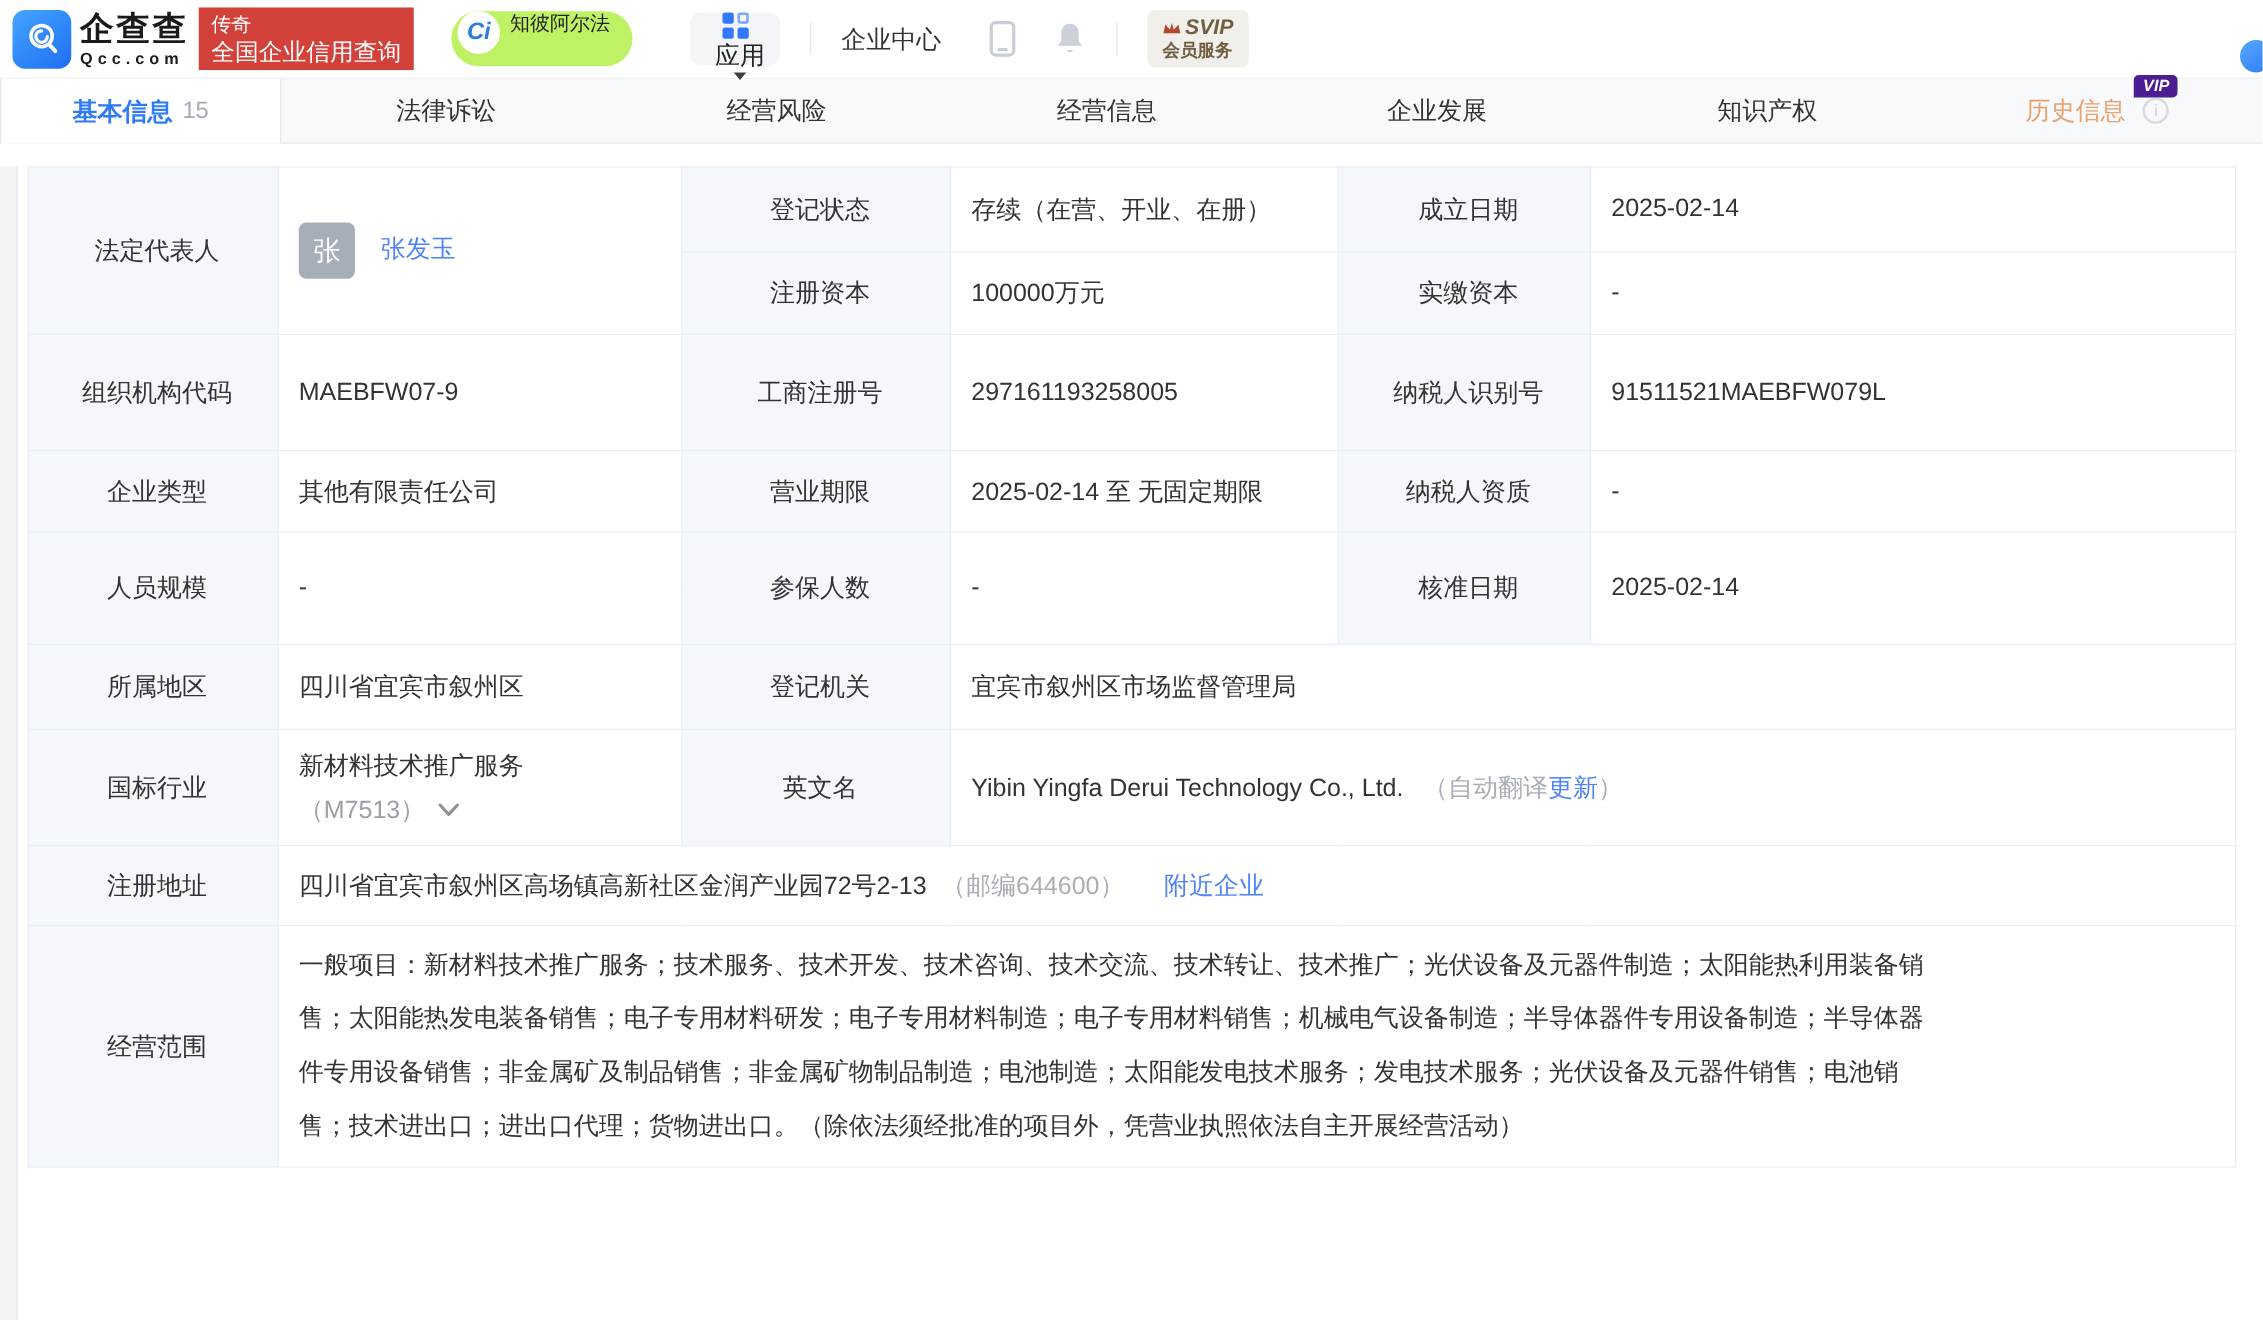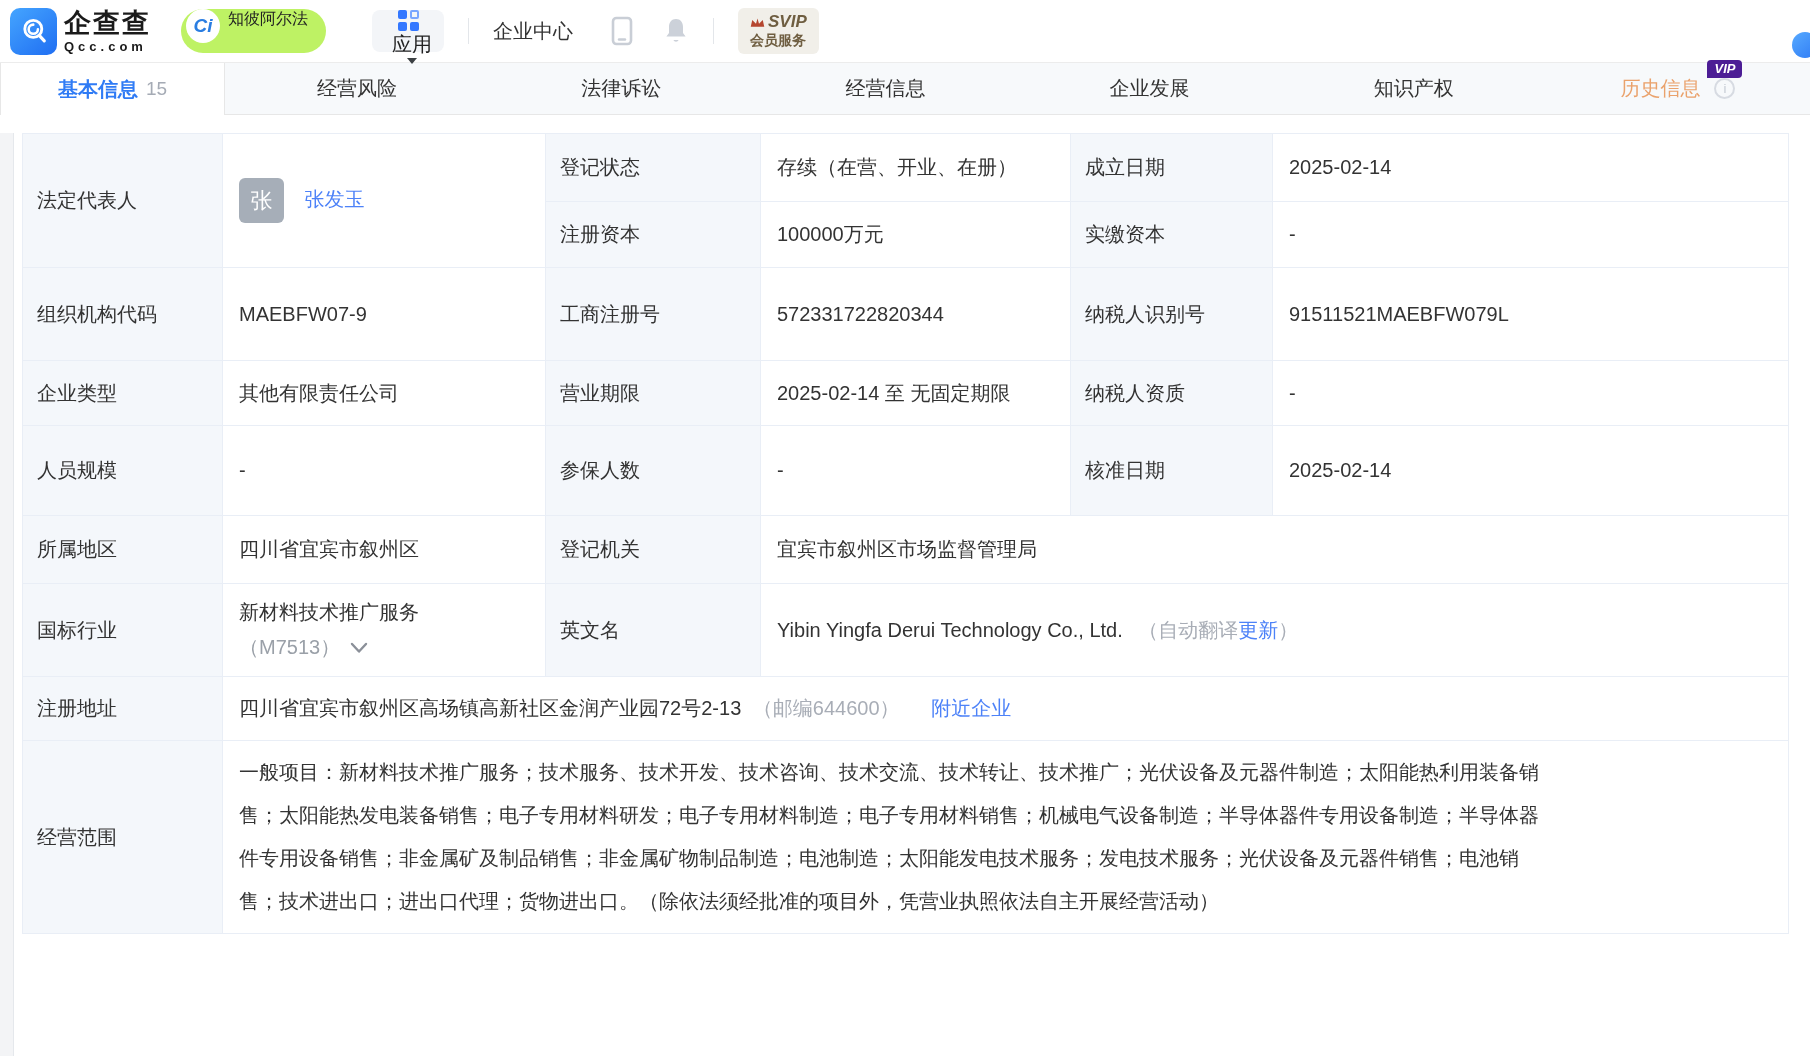--- a/index.html
+++ b/index.html
@@ -67,21 +67,21 @@
   .tab-label-wrap { position:relative; display:inline-block; }
   .vip-badge { position:absolute; top:-15px; right:-42px; background:#4c1d95; color:#fff;
     font-size:13px; font-weight:bold; font-style:italic; padding:1px 7px 2px 7px; border-radius:4px 4px 4px 0; }
   .info-icon { width:21px; height:21px; border-radius:50%; border:2px solid #d7dbe2; color:#c6ccd4;
     font-size:13px; display:inline-flex; align-items:center; justify-content:center; margin-left:14px; cursor:pointer; }
   
   .content { position:relative; height:940px; }
   .left-strip { position:absolute; left:0; top:0; bottom:0; width:14px; background:#f3f4f6; border-right:1px solid #e5e8ec; }
   .info-table { border-collapse:collapse; table-layout:fixed; width:1766px; margin:18px 22px 0 22px; position:relative; z-index:1; }
   .info-table td { border:1px solid #e9eef6; vertical-align:middle; font-size:20px; color:#333; }
-  td.lbl { background:#f4f7fb; padding:10px 8px 10px 14px; }
+  td.lbl { background:#f4f7fb; padding:10px 8px 10px 14px;text-align:center; }
   td.val { background:#fff; padding:10px 12px 10px 16px; }
   .avatar { display:inline-flex; width:45px; height:45px; border-radius:6px; background:#a6aeb8; color:#fff;
     font-size:22px; align-items:center; justify-content:center; margin-right:15px; vertical-align:middle; cursor:pointer; }
   a.blue-link { color:#4d82f8; text-decoration:none; cursor:pointer; }
   .industry-line2 { margin-top:8px; color:#9aa0a8; display:flex; align-items:center; }
   .chevron-down { margin-left:10px; cursor:pointer; display:inline-flex; }
   .en-note { color:#a8adb6; margin-left:10px; }
   .addr-post { color:#a8adb6; margin-left:6px; }
   .addr-link { margin-left:26px; }
   .scope-val { line-height:2.15; padding-right:230px !important; }
@@ -100,20 +100,24 @@
         <path d="M23 15 a6.5 6.5 0 1 0 6.5 6.5" stroke="#fff" stroke-width="3.6" fill="none" stroke-linecap="round"></path>
         <line x1="32" y1="31" x2="38.5" y2="38" stroke="#fff" stroke-width="4.5" stroke-linecap="round"></line>
       </svg>
     </div>
     <div class="logo-txt">
       <div class="logo-brand">企查查</div>
       <div class="logo-domain">Qcc.com</div>
     </div>
   </div>
 
+  <div class="promo-badge">
+    <div class="promo-l1">传奇</div>
+    <div class="promo-l2">全国企业信用查询</div>
+  </div>
 
 
   <div class="zhipi-pill">
     <div class="zhipi-icon">Ci</div>
     <div class="zhipi-label">知彼阿尔法</div>
   </div>
 
   <div class="apps-pill">
     <div class="grid-icon">
       <i></i>
@@ -157,24 +161,24 @@
 
   <div class="edge-blip"></div>
 </div>
 
 <div class="tabbar">
   <div class="tab active">
     <span>基本信息</span>
     <span class="count">15</span>
   </div>
   <div class="tab">
+    <span>法律诉讼</span>
+  </div>
+  <div class="tab">
     <span>经营风险</span>
-  </div>
-  <div class="tab">
-    <span>法律诉讼</span>
   </div>
   <div class="tab">
     <span>经营信息</span>
   </div>
   <div class="tab">
     <span>企业发展</span>
   </div>
   <div class="tab">
     <span>知识产权</span>
   </div>
@@ -226,21 +230,21 @@
       <td class="lbl">注册资本</td>
       <td class="val">100000万元</td>
       <td class="lbl">实缴资本</td>
       <td class="val">-</td>
     </tr>
 
     <tr style="height:93px">
       <td class="lbl">组织机构代码</td>
       <td class="val">MAEBFW07-9</td>
       <td class="lbl">工商注册号</td>
-      <td class="val">572331722820344</td>
+      <td class="val">297161193258005</td>
       <td class="lbl">纳税人识别号</td>
       <td class="val">91511521MAEBFW079L</td>
     </tr>
 
     <tr style="height:65px">
       <td class="lbl">企业类型</td>
       <td class="val">其他有限责任公司</td>
       <td class="lbl">营业期限</td>
       <td class="val">2025-02-14 至 无固定期限</td>
       <td class="lbl">纳税人资质</td>

